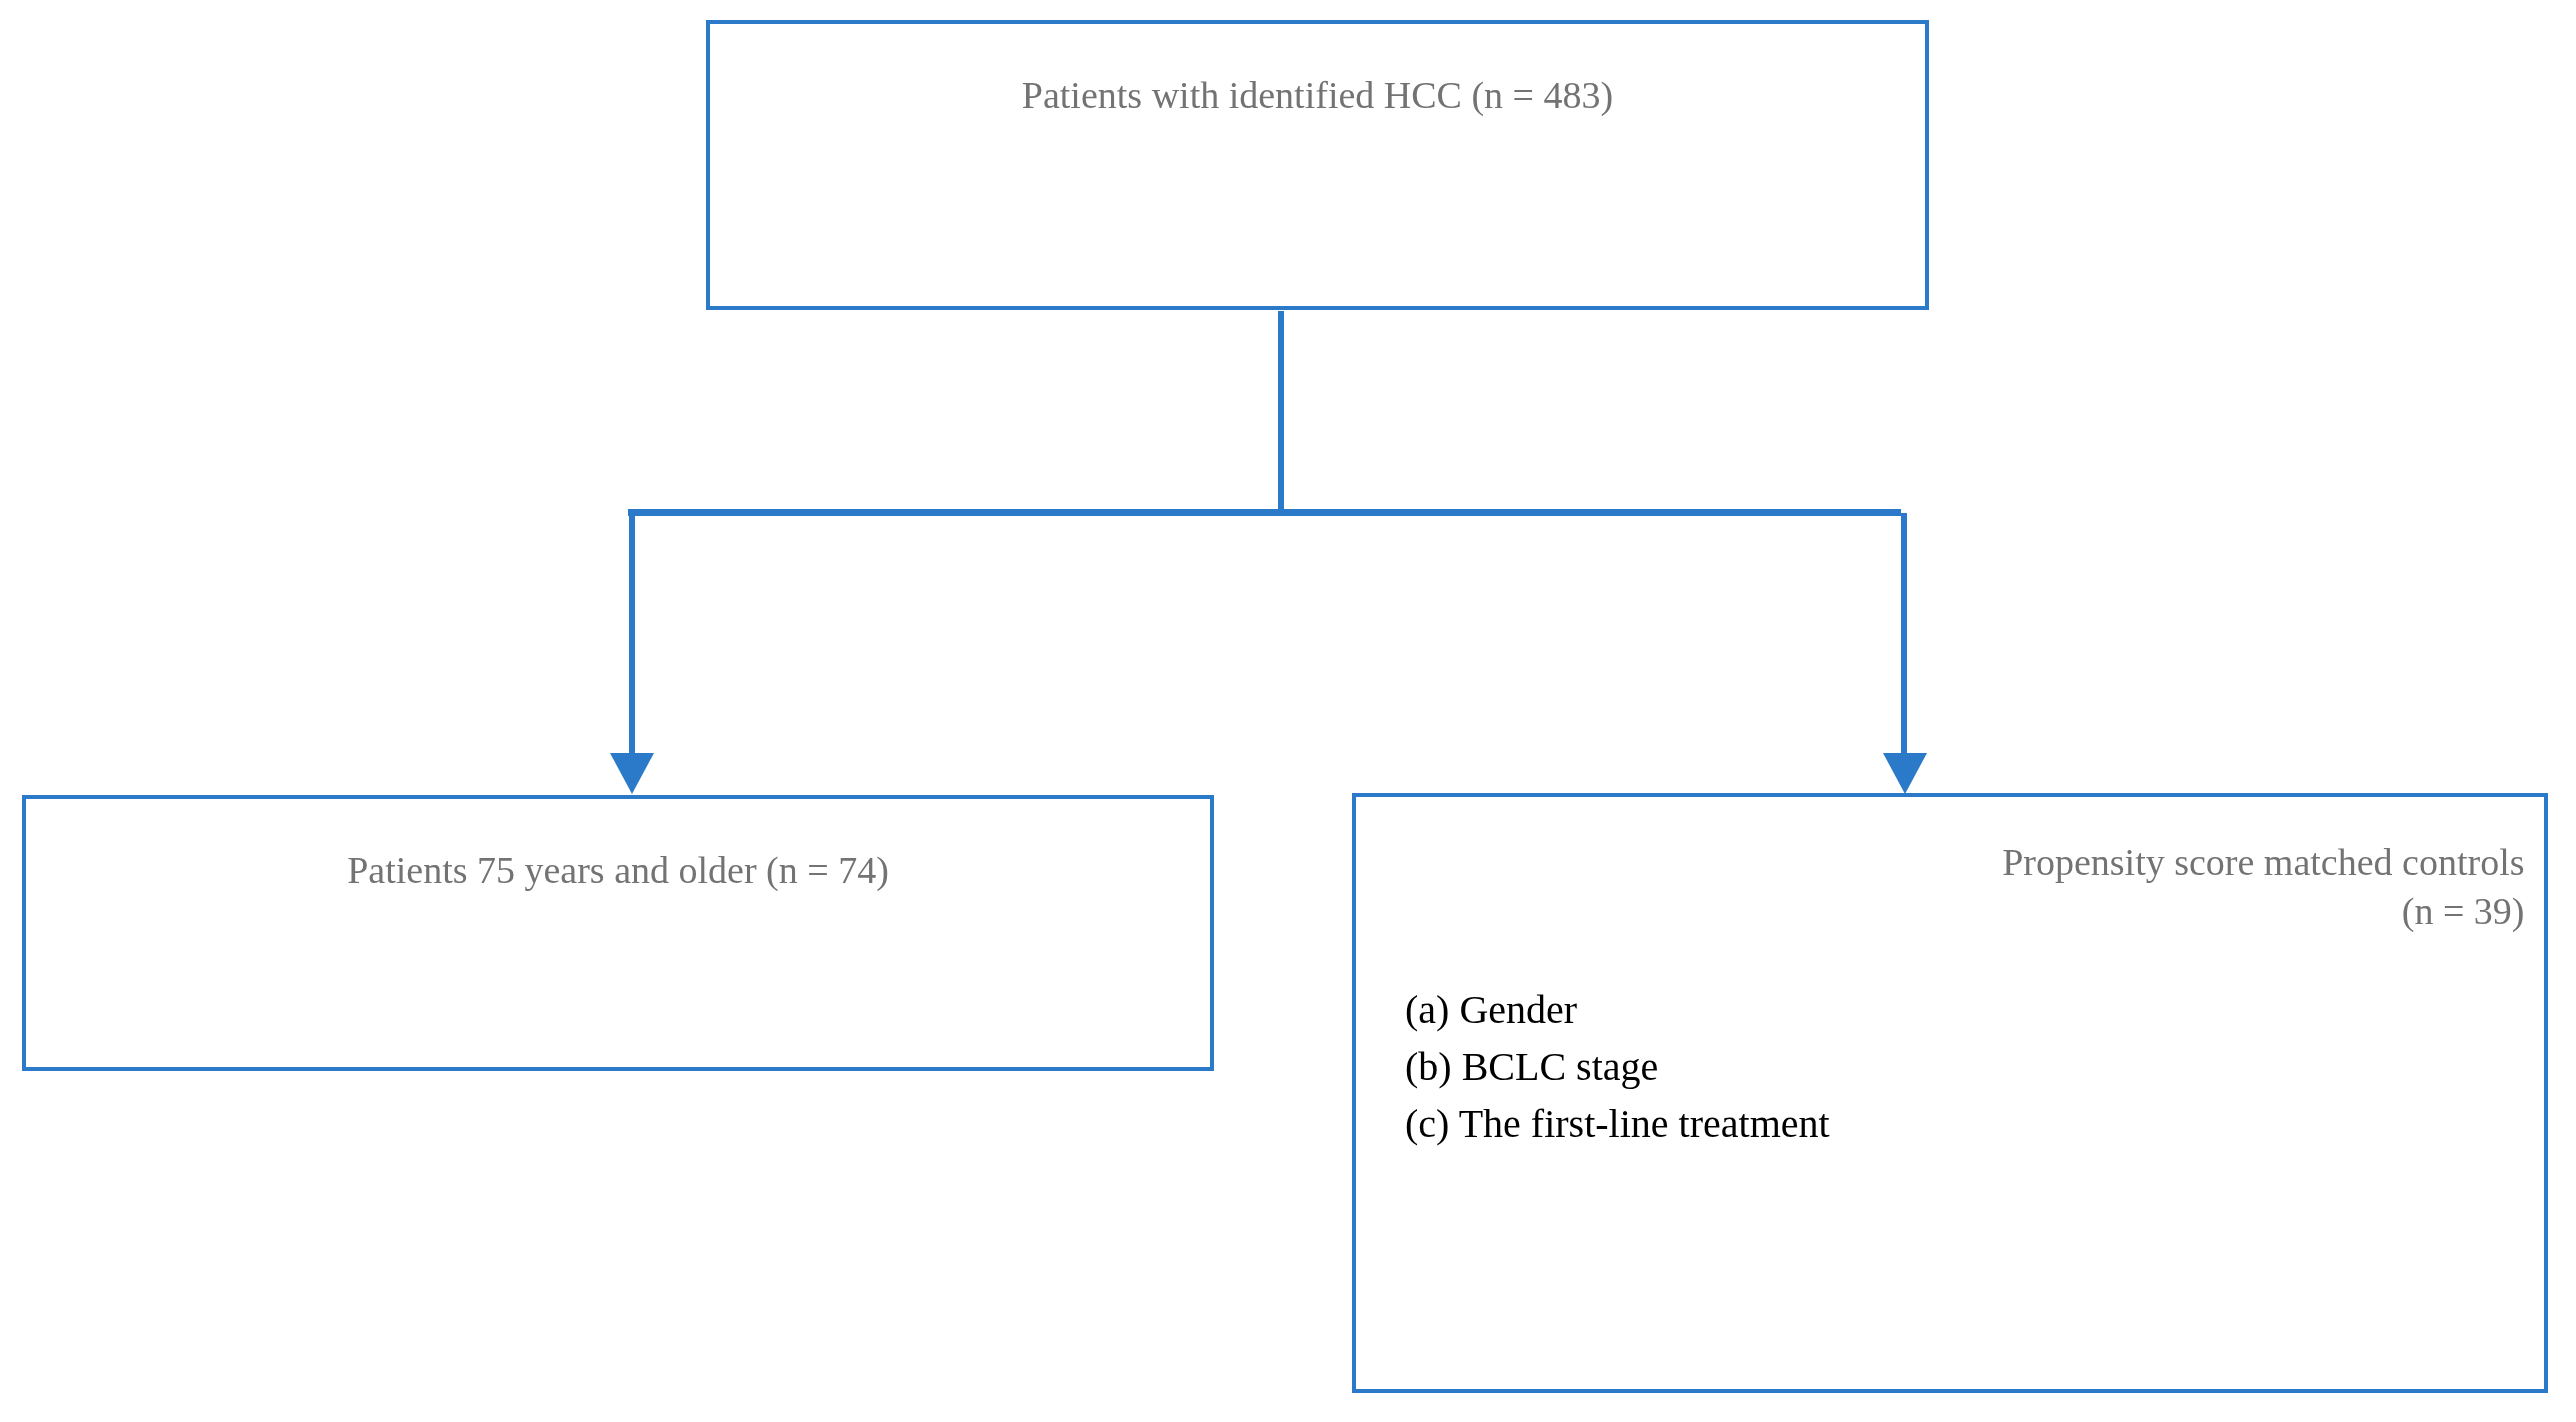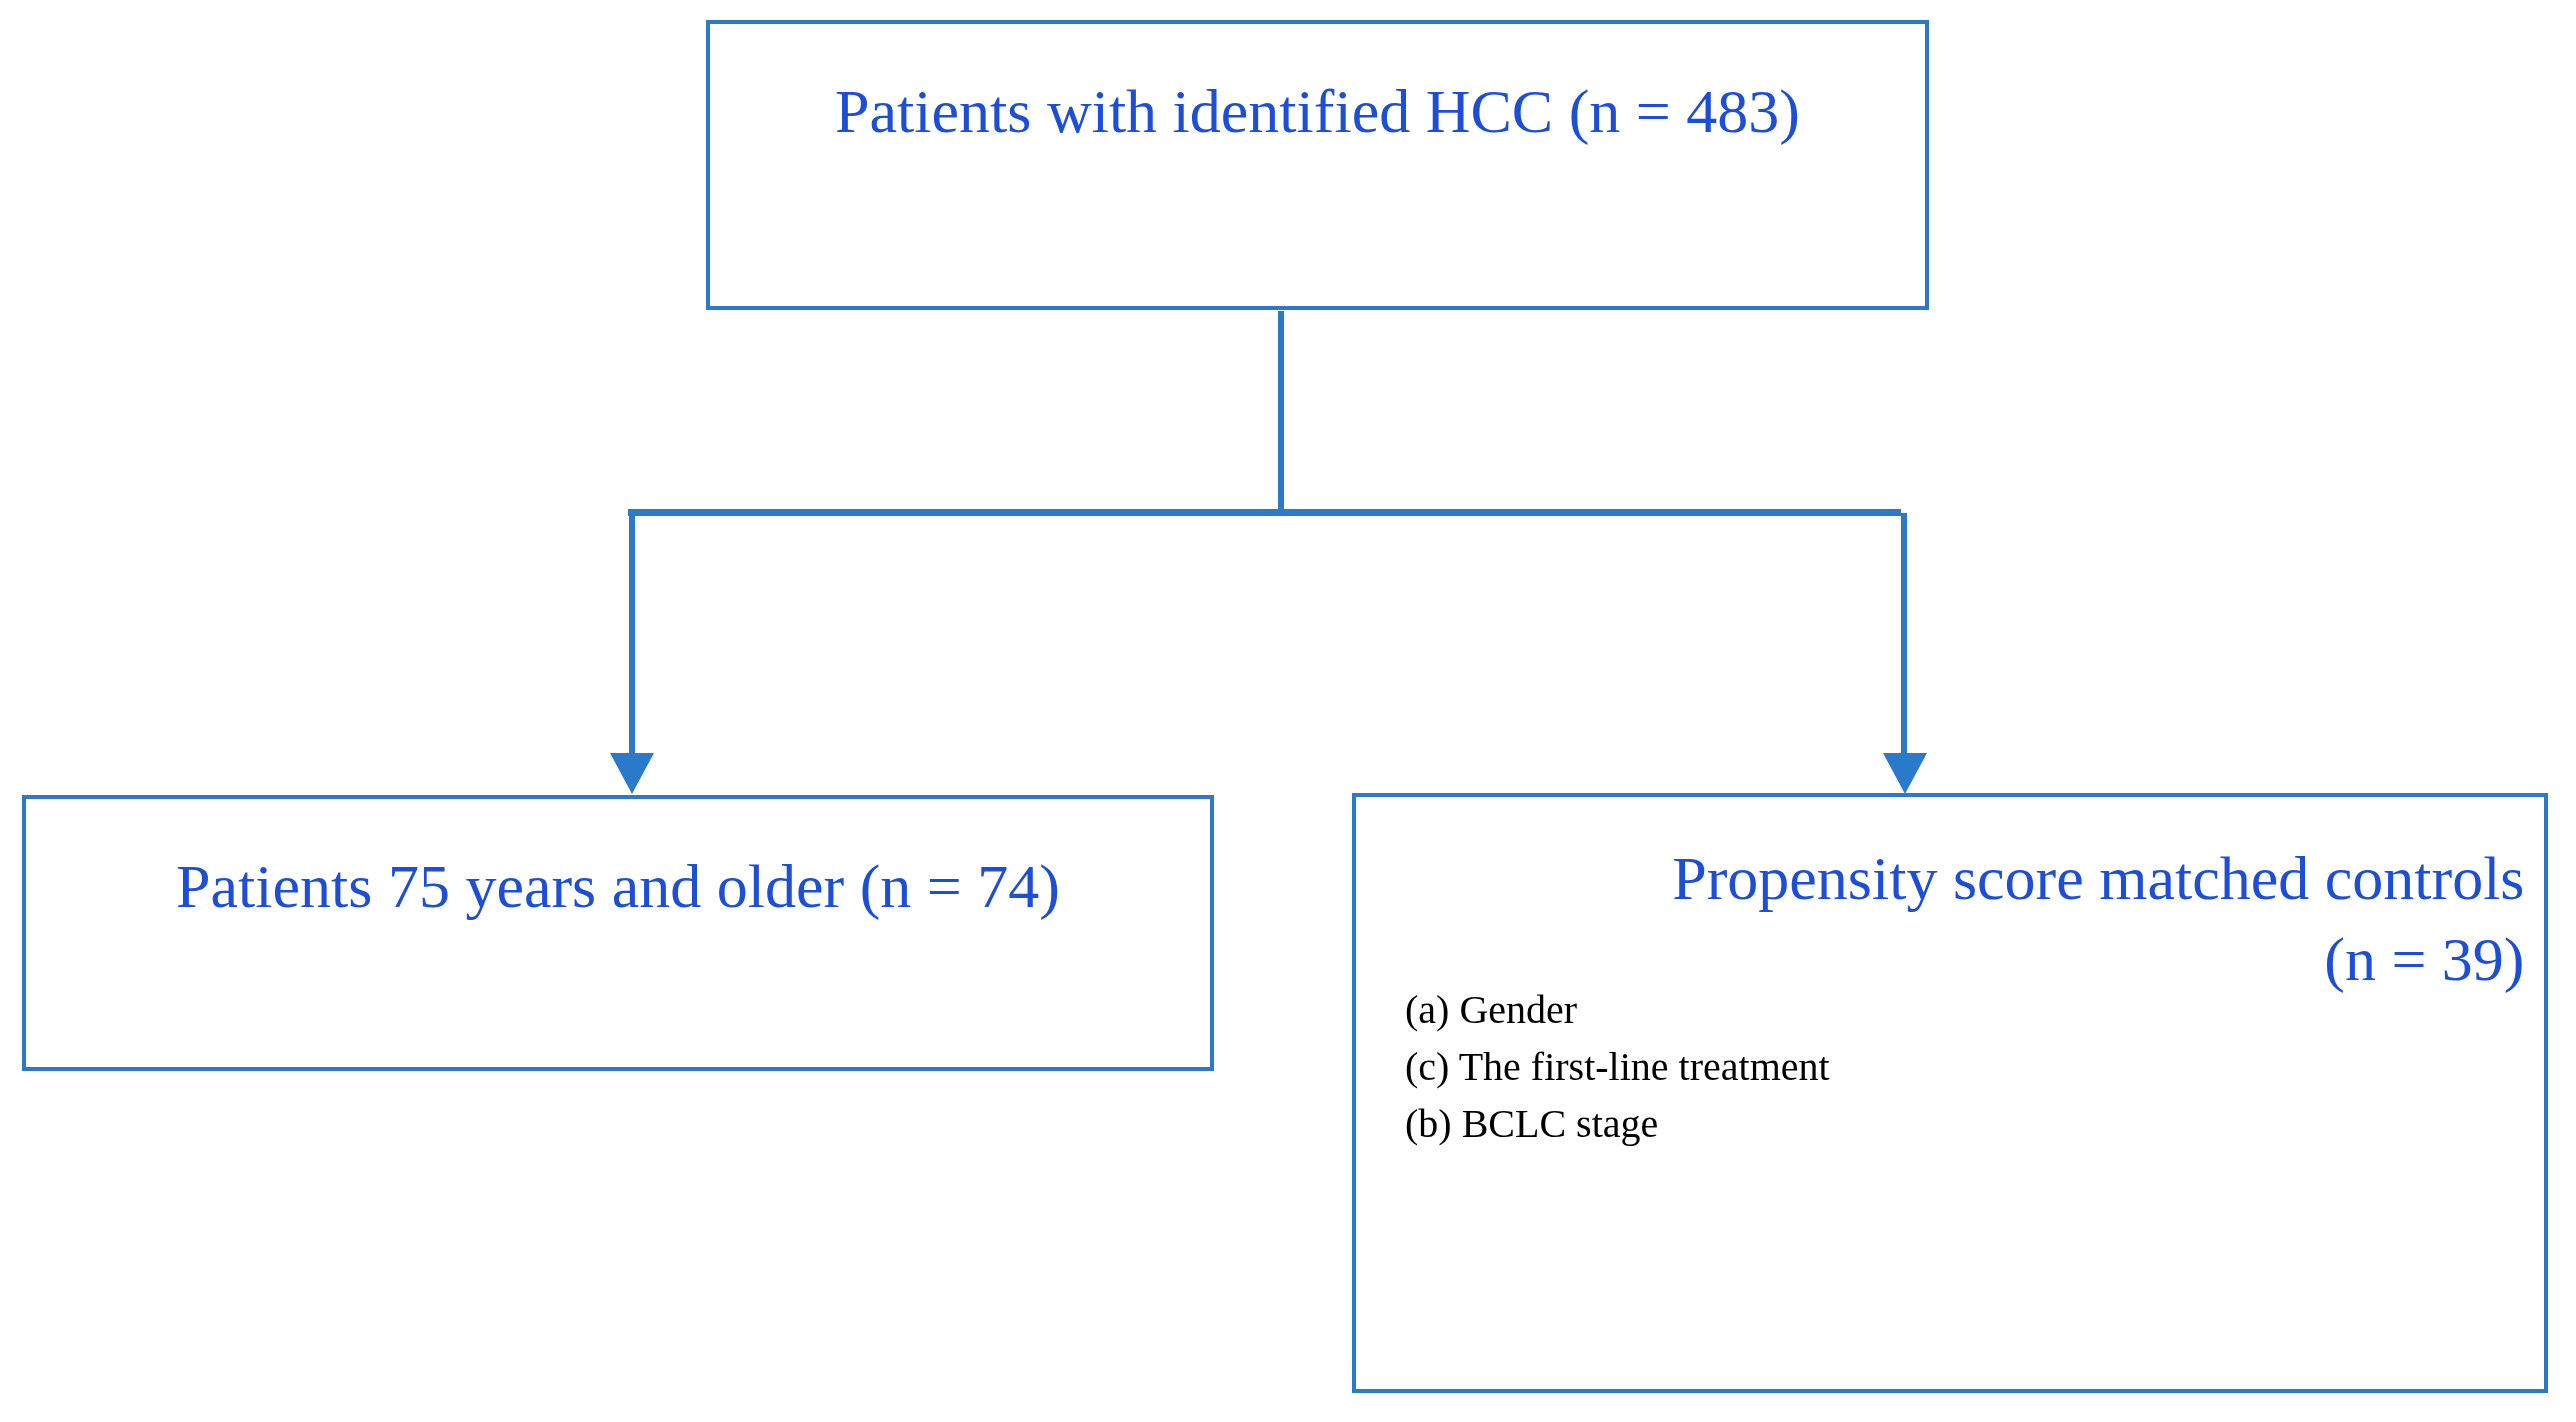--- a/index.html
+++ b/index.html
@@ -42,22 +42,22 @@
   #box-right {
     left: 1352px;
     top: 793px;
     width: 1196px;
     height: 600px;
   }
 
   
   .box-text {
     position: absolute;
-    color: #1d4ed8;
-    font-size: 62px;
+    color: #737373;
+    font-size: 38px;
     line-height: 1.30;
     white-space: nowrap;
   }
 
   #text-top {
     left: 0;
     right: 0;
     top: 47px;
     text-align: center;
   }
@@ -172,19 +172,19 @@
   </div>
 
   <div class="node-box" id="box-right">
     <div class="box-text" id="text-right-title">
       <div>Propensity score matched controls</div>
       <div>(n = 39)</div>
     </div>
 
     <div id="list-right">
       <div class="list-line">(a) Gender</div>
+      <div class="list-line">(b) BCLC stage</div>
       <div class="list-line">(c) The first-line treatment</div>
-      <div class="list-line">(b) BCLC stage</div>
     </div>
   </div>
 
 </div>
 
 
 </body></html>

